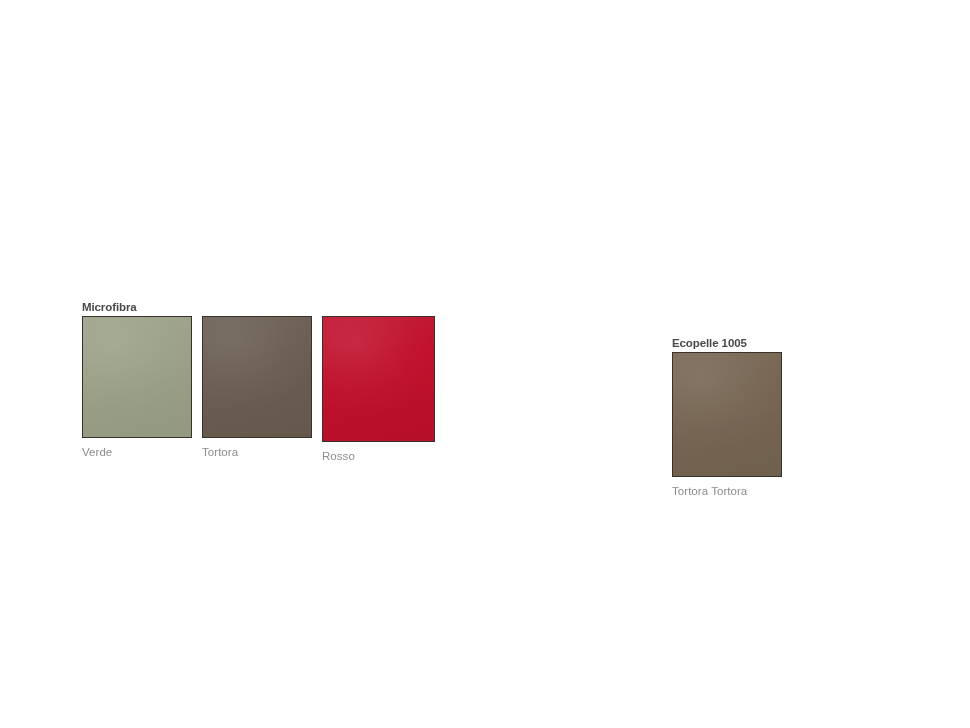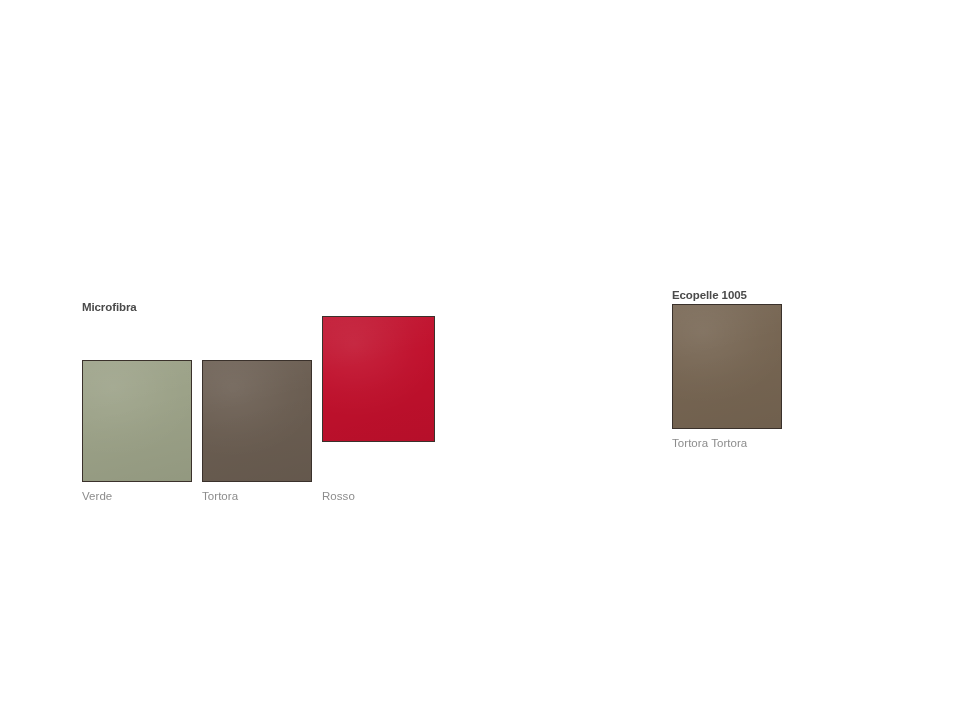--- a/index.html
+++ b/index.html
@@ -42,21 +42,21 @@
     font-weight: bold;
     color: #4a4a4a;
     letter-spacing: -0.1px;
     line-height: 14px;
     height: 16px;
     white-space: nowrap;
   }
 
   .swatch-row {
     display: flex;
-    align-items: flex-end;
+    align-items: flex-start;
   }
 
   
   .swatch-cell {
     position: relative;
   }
   .swatch-cell + .swatch-cell {
     margin-left: 10px;
   }
 
@@ -85,21 +85,21 @@
     white-space: nowrap;
     letter-spacing: 0.05px;
   }
 
   
   .chip-std   { width: 110px; height: 122px; }
   .chip-wide  { width: 113px; height: 126px; }
   .chip-eco   { width: 110px; height: 125px; }
 
   
-  #group-ecopelle .swatch-row { align-items: center; }
+  #group-ecopelle .swatch-row { align-items: center; margin-top: 48px; }
   #group-ecopelle .eco-title {
     font-size: 11.5px;
     font-weight: bold;
     color: #4a4a4a;
     line-height: 14px;
     height: 16px;
     white-space: nowrap;
     letter-spacing: -0.1px;
   }
   #group-ecopelle .swatch-cell + .swatch-cell { margin-left: 9px; }
@@ -121,21 +121,21 @@
       </div>
 
 
       <div class="swatch-cell">
         <div class="swatch-chip chip-std" style="background-color: rgb(106, 93, 81); border-color: rgb(58, 49, 43);"></div>
         <div class="swatch-label" style="color: rgb(140, 140, 140);">Tortora</div>
       </div>
 
       <div class="swatch-cell">
         <div class="swatch-chip chip-wide" style="background-color: rgb(192, 16, 44); border-color: rgb(58, 49, 43);"></div>
-        <div class="swatch-label" style="color: rgb(140, 140, 140); margin-top: 40px;">Rosso</div>
+        <div class="swatch-label" style="color: rgb(140, 140, 140);">Rosso</div>
       </div>
 
     </div>
   </div>
 
   <div class="swatch-group" id="group-ecopelle">
     <div class="swatch-row">
 
       <div class="swatch-cell">
         <div class="eco-title">Ecopelle 1005</div>

